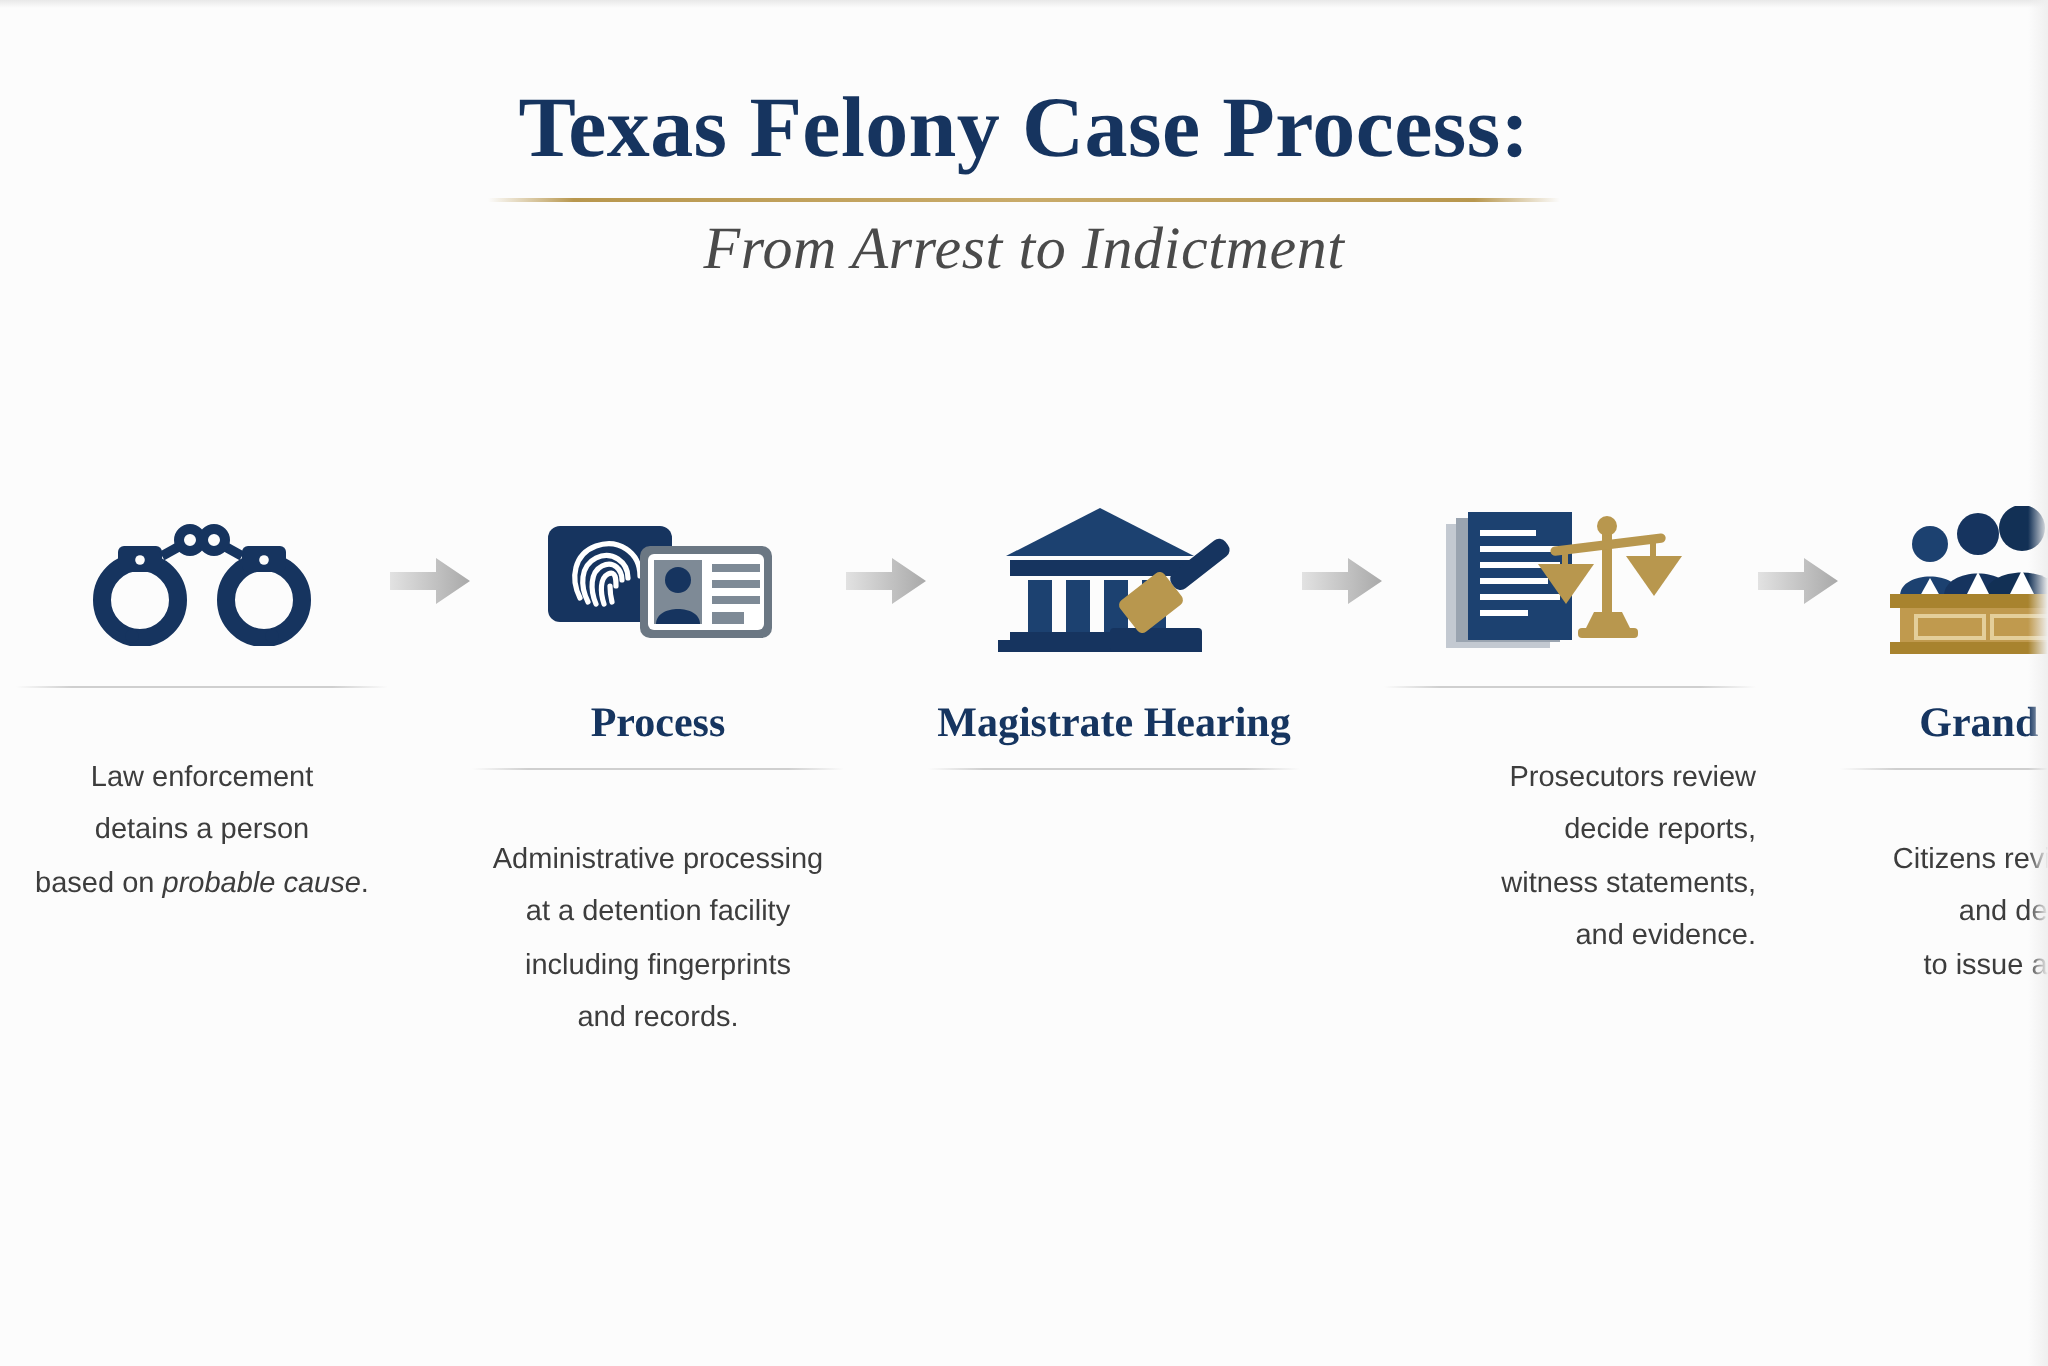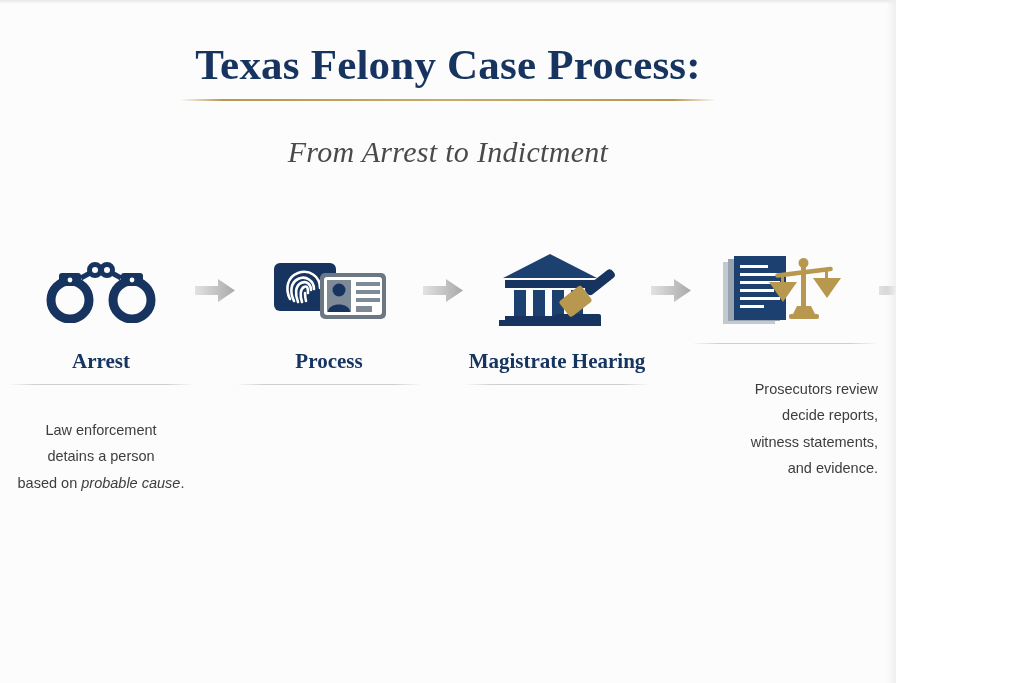--- a/index.html
+++ b/index.html
@@ -6,21 +6,21 @@
 
   html, body {
     width:1024px; height:683px;
     background:#ffffff;
     font-family:"Liberation Sans", sans-serif;
     overflow:hidden;
   }
 
   #infographic {
     position:relative;
-    width:896px; height:683px;
+    width:1024px; height:683px;
     background:#fcfcfc;
     overflow:hidden;
   }
 
   
   #infographic::before {
     content:"";
     position:absolute; left:0; top:0; right:0; height:4px;
     background:linear-gradient(180deg,#e8e8e8 0%,#fcfcfc 100%);
     pointer-events:none;
@@ -48,21 +48,21 @@
     width:536px; height:2px; margin:11px auto 0;
     background:linear-gradient(90deg,
       rgba(184,151,78,0) 0%,
       #b8974e 8%,
       #c9ab6a 50%,
       #b8974e 92%,
       rgba(184,151,78,0) 100%);
   }
 
   .subtitle {
-    margin-top:34px;
+    margin-top:7px;
     font-family:"Liberation Serif", serif;
     font-style:italic;
     font-size:30px;
     color:#4a4a4a;
     letter-spacing:.3px;
   }
 
   
   .steps {
     position:absolute;
@@ -150,21 +150,20 @@
             <circle cx="94" cy="61" r="3.4"></circle>
           </g>
           <g fill="none" stroke="#16345f" stroke-width="5">
             <path d="M39 21 L48 16"></path>
             <path d="M79 21 L70 16"></path>
             <circle cx="53" cy="13" r="5.5"></circle>
             <circle cx="65" cy="13" r="5.5"></circle>
           </g>
         </svg>
       </div>
-      <div class="step-label">Arrest</div>
       <div class="step-rule"></div>
       <div class="step-desc">
         <span>Law enforcement</span><br>
         <span>detains a person</span><br>
         <span>based on </span><em>probable cause</em><span>.</span>
       </div>
     </div>
 
     <div class="arrow">
       <svg width="40" height="23" viewBox="0 0 40 23" aria-hidden="true">
@@ -197,20 +196,26 @@
           <g fill="#7e8a96">
             <rect x="88" y="27" width="24" height="4"></rect>
             <rect x="88" y="35" width="24" height="4"></rect>
             <rect x="88" y="43" width="24" height="4"></rect>
             <rect x="88" y="51" width="16" height="6"></rect>
           </g>
         </svg>
       </div>
       <div class="step-label">Process</div>
       <div class="step-rule"></div>
+      <div class="step-desc">
+        <span>Administrative processing</span><br>
+        <span>at a detention facility</span><br>
+        <span>including fingerprints</span><br>
+        <span>and records.</span>
+      </div>
     </div>
 
     <div class="arrow">
       <svg width="40" height="23" viewBox="0 0 40 23" aria-hidden="true">
         <defs>
           <linearGradient id="ag2" x1="0" y1="0" x2="1" y2="0">
             <stop offset="0" stop-color="#e2e2e2"></stop>
               <stop offset="1" stop-color="#a9a9a9"></stop>
           </linearGradient>
         </defs>

